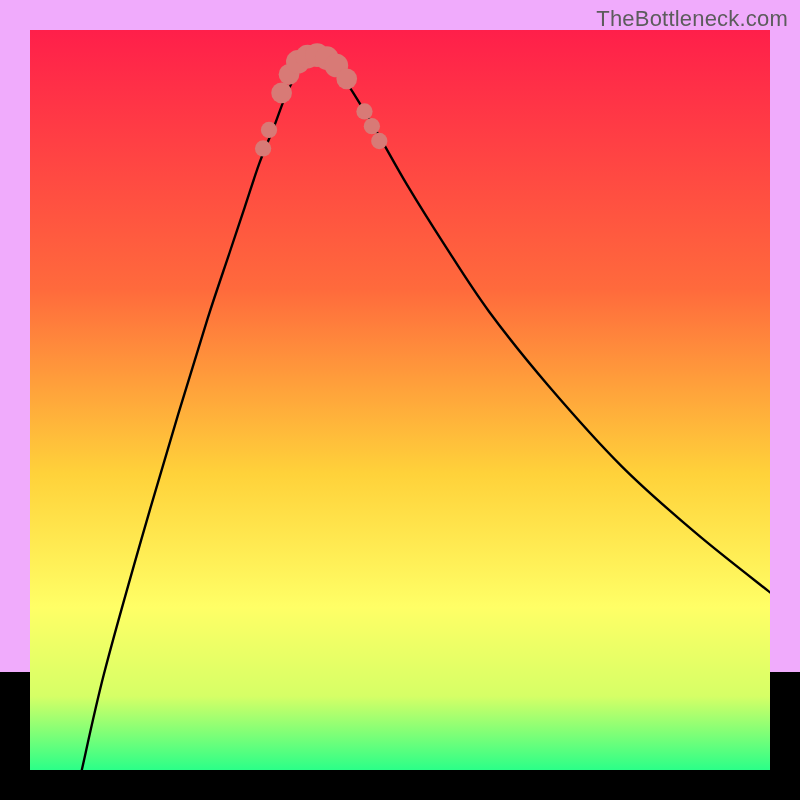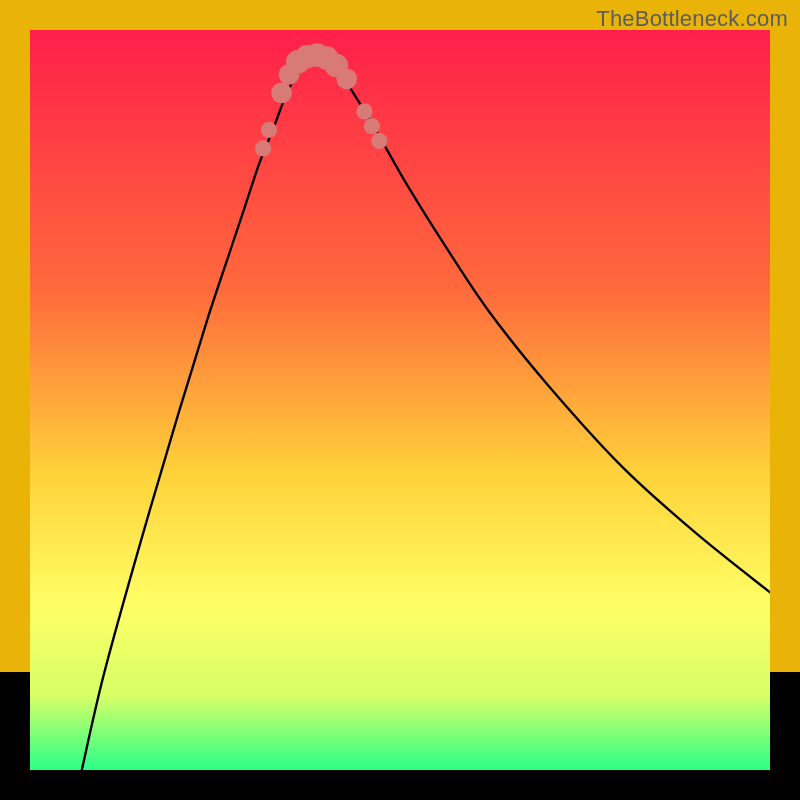--- a/index.html
+++ b/index.html
@@ -8,21 +8,21 @@
     width: 800px;
     height: 800px;
     background: #000;
     overflow: hidden;
     font-family: Arial, Helvetica, sans-serif;
   }
   .stage {
     position: relative;
     width: 800px;
     height: 672px;
-    background: #eab308;
+    background: #f0abfc;
   }
   .plot-area {
     position: absolute;
     left: 30px;
     top: 30px;
     width: 740px;
     height: 740px;
     overflow: hidden;
   }
   .gradient {

